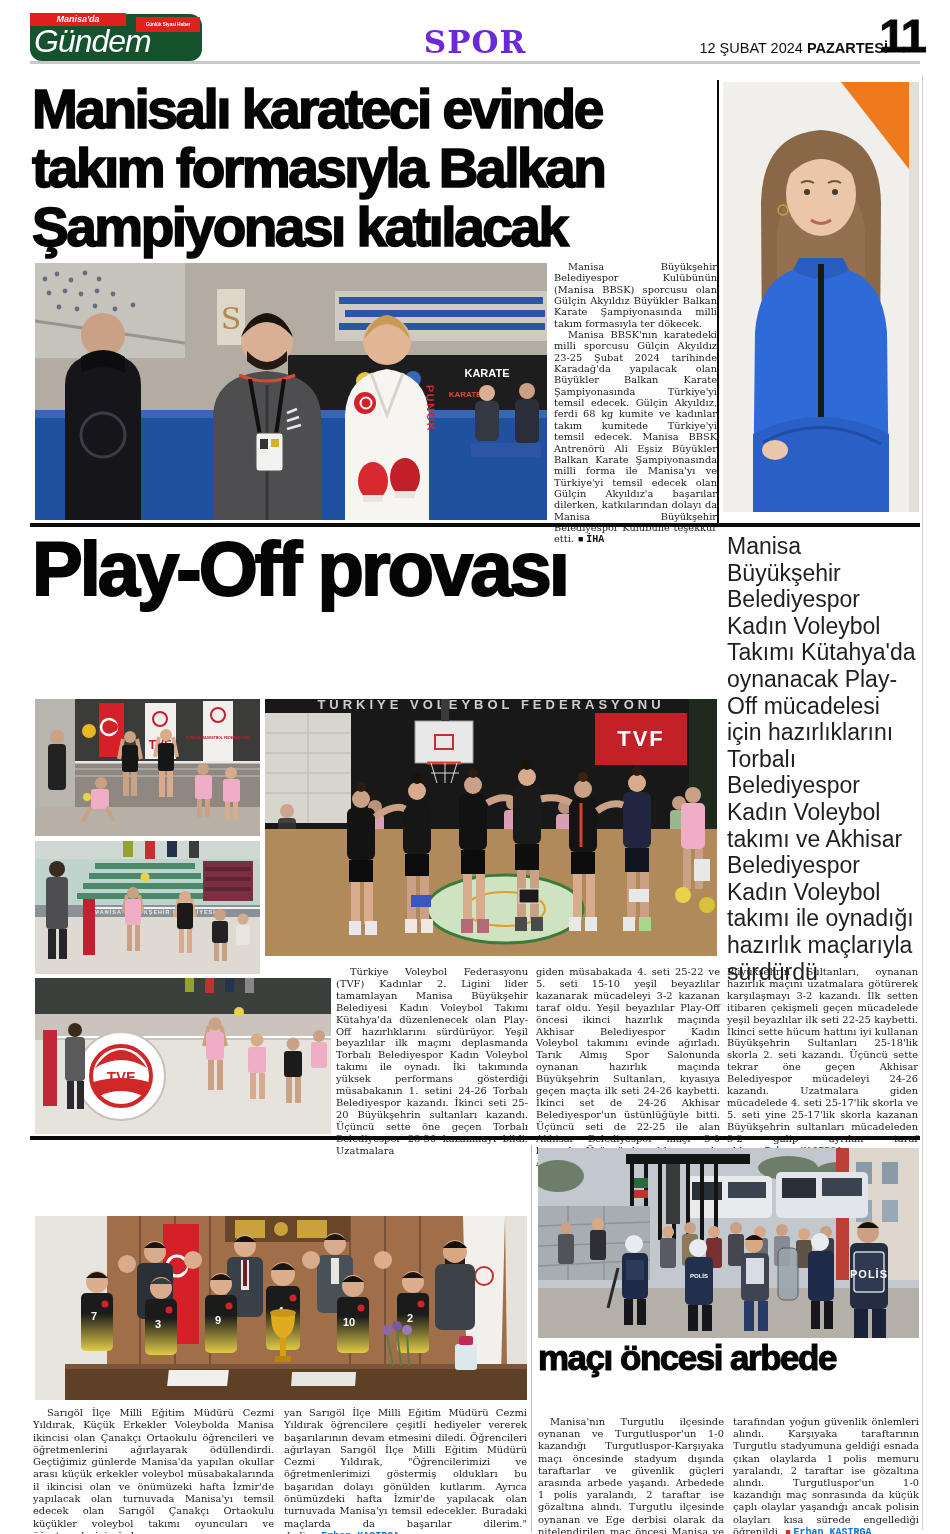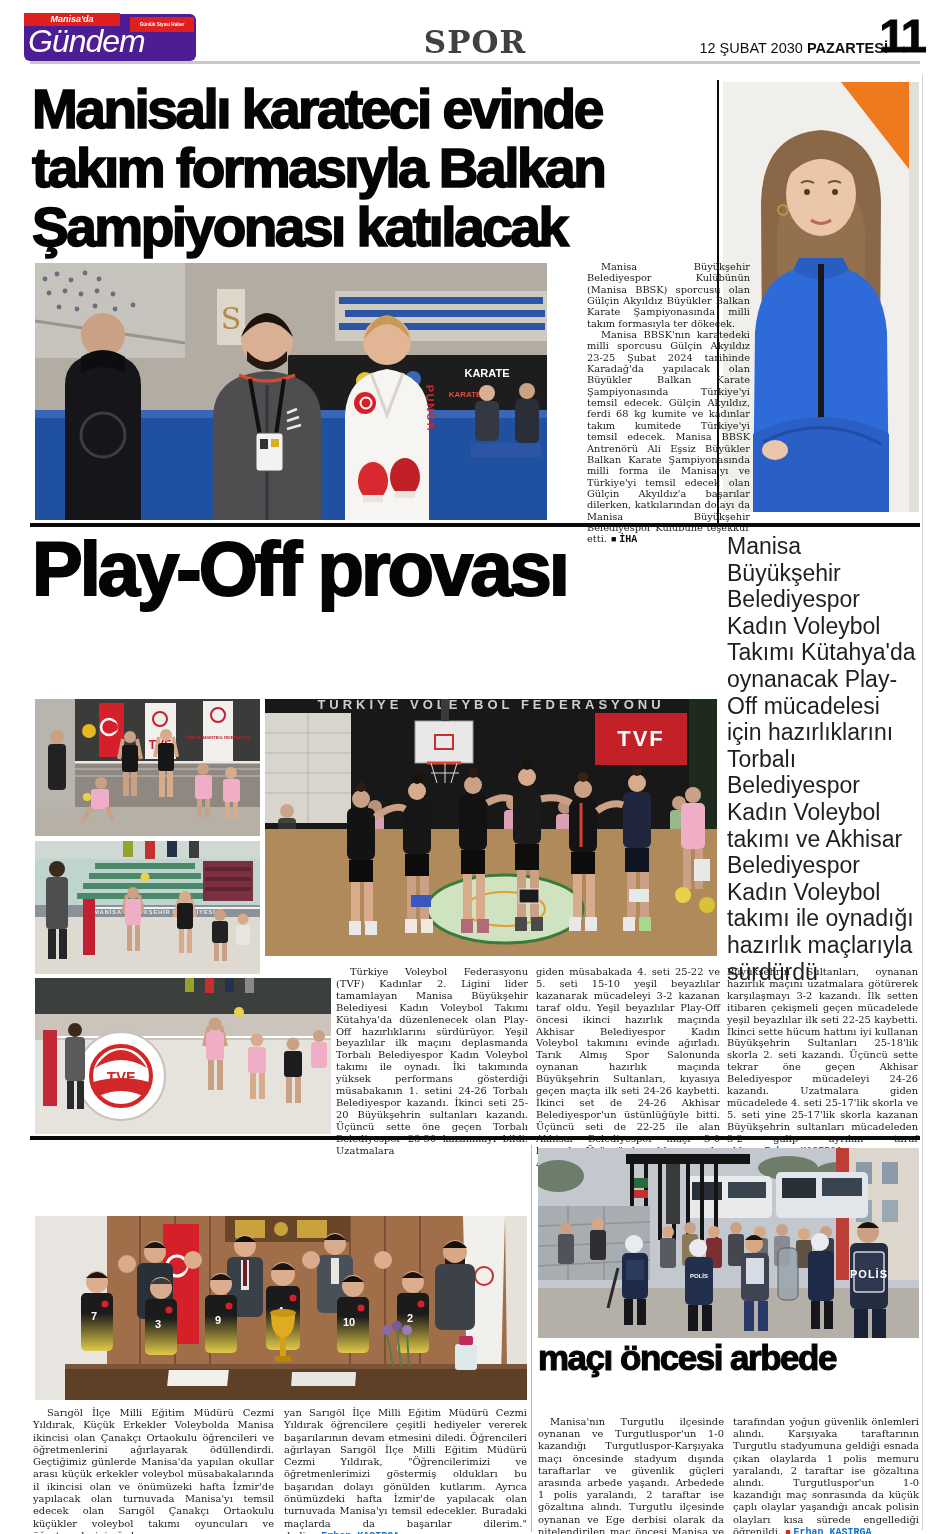--- a/index.html
+++ b/index.html
@@ -1,50 +1,50 @@
 <!DOCTYPE html>
 <html lang="tr"><head>
 <meta charset="utf-8">
 <style>
   html,body{margin:0;padding:0;background:#ffffff;}
   .page{position:relative;width:950px;height:1534px;background:#fff;overflow:hidden;
         font-family:"Liberation Sans",sans-serif;color:#111;}
   .abs{position:absolute;}
 
   
-  .logo{left:24px;top:14px;width:172px;height:47px;background:#4c1d95;border-radius:6px;}
+  .logo{left:30px;top:14px;width:172px;height:47px;background:#14532d;border-radius:12px;}
   .logo-topbar{position:absolute;left:0;top:-1px;width:96px;height:13px;background:#e0201e;
                color:#fff;font-style:italic;font-weight:700;font-size:9px;line-height:13px;text-align:center;}
   .logo-name{position:absolute;left:4px;top:9px;width:140px;color:#fff;font-style:italic;font-weight:400;
              font-size:32px;line-height:36px;letter-spacing:-1px;}
   .logo-tag{position:absolute;right:2px;top:3px;width:64px;height:15px;background:#e0201e;color:#fff;
             font-size:4.6px;line-height:15px;text-align:center;font-weight:700;overflow:hidden;}
   .section-title{left:0;right:0;top:24px;text-align:center;font-family:"DejaVu Serif",serif;
-                 font-weight:700;font-size:31px;letter-spacing:1px;color:#404040;}
+                 font-weight:700;font-size:31px;letter-spacing:1px;color:#6d28d9;}
   .dateline{right:62px;top:40px;font-size:14.5px;color:#101010;letter-spacing:0;}
   .dateline b{font-weight:700;}
   .pagenum{right:25px;top:8px;font-size:47px;font-weight:700;color:#050505;letter-spacing:-2px;
            -webkit-text-stroke:1px #050505;}
   .header-rule{left:30px;top:61px;width:890px;height:3px;background:#c9c9c9;}
   .right-edge{left:922px;top:75px;width:1px;height:1455px;background:#cfcfcf;}
 
   
   .hl{font-weight:700;color:#050505;}
   .hl-karate{left:32px;top:80px;width:695px;font-size:55px;line-height:59px;letter-spacing:-2.5px;
              -webkit-text-stroke:1.6px #050505;}
   .hl-sultan{left:32px;top:528px;width:700px;font-size:76px;line-height:81px;letter-spacing:-3px;
              -webkit-text-stroke:2px #050505;}
   .hl-school{left:33px;top:1144px;width:500px;font-size:29px;line-height:32.5px;letter-spacing:-1px;
              -webkit-text-stroke:0.9px #050505;}
   .hl-police{left:538px;top:1340px;width:390px;font-size:35px;line-height:36px;letter-spacing:-1.5px;
              -webkit-text-stroke:1.1px #050505;}
 
   
   .serif{font-family:"DejaVu Serif",serif;text-align:justify;color:#1b1b1b;}
-  .kbody{left:554px;top:261px;width:163px;font-size:9.8px;line-height:11.35px;margin-left:33px;}
+  .kbody{left:554px;top:261px;width:163px;font-size:9.8px;line-height:11.35px;}
   .kbody p{margin:0;text-indent:14px;}
   .vcol{top:966px;width:192px;font-size:9.9px;line-height:11.9px;}
   .vcol1{left:336px;text-indent:0;}
   .vcol1 .ind{text-indent:14px;display:block;}
   .vcol2{left:536px;width:184px;}
   .vcol3{left:727px;width:191px;}
   .intro{left:727px;top:533px;width:192px;font-size:23px;line-height:26.6px;color:#1f1f1f;
          hyphens:auto;-webkit-hyphens:auto;}
   .scol{top:1407px;font-size:9.9px;line-height:12.3px;}
   .scol1{left:33px;width:241px;}
@@ -84,21 +84,21 @@
 
 <div class="page">
 
   <div class="abs logo">
     <div class="logo-topbar">Manisa'da</div>
     <div class="logo-name">Gündem</div>
     <div class="logo-tag">Günlük Siyasi Haber Gazetesi</div>
   </div>
   <div class="abs section-title">SPOR</div>
   <div class="abs dateline">
-    <span>12 ŞUBAT 2030</span>
+    <span>12 ŞUBAT 2024</span>
     <b>PAZARTESİ</b>
   </div>
   <div class="abs pagenum">11</div>
   <div class="abs header-rule"></div>
   <div class="abs right-edge"></div>
 
   <div class="abs hl hl-karate">
     <div>Manisalı karateci evinde</div>
     <div>takım formasıyla Balkan</div>
     <div>Şampiyonası katılacak</div>

